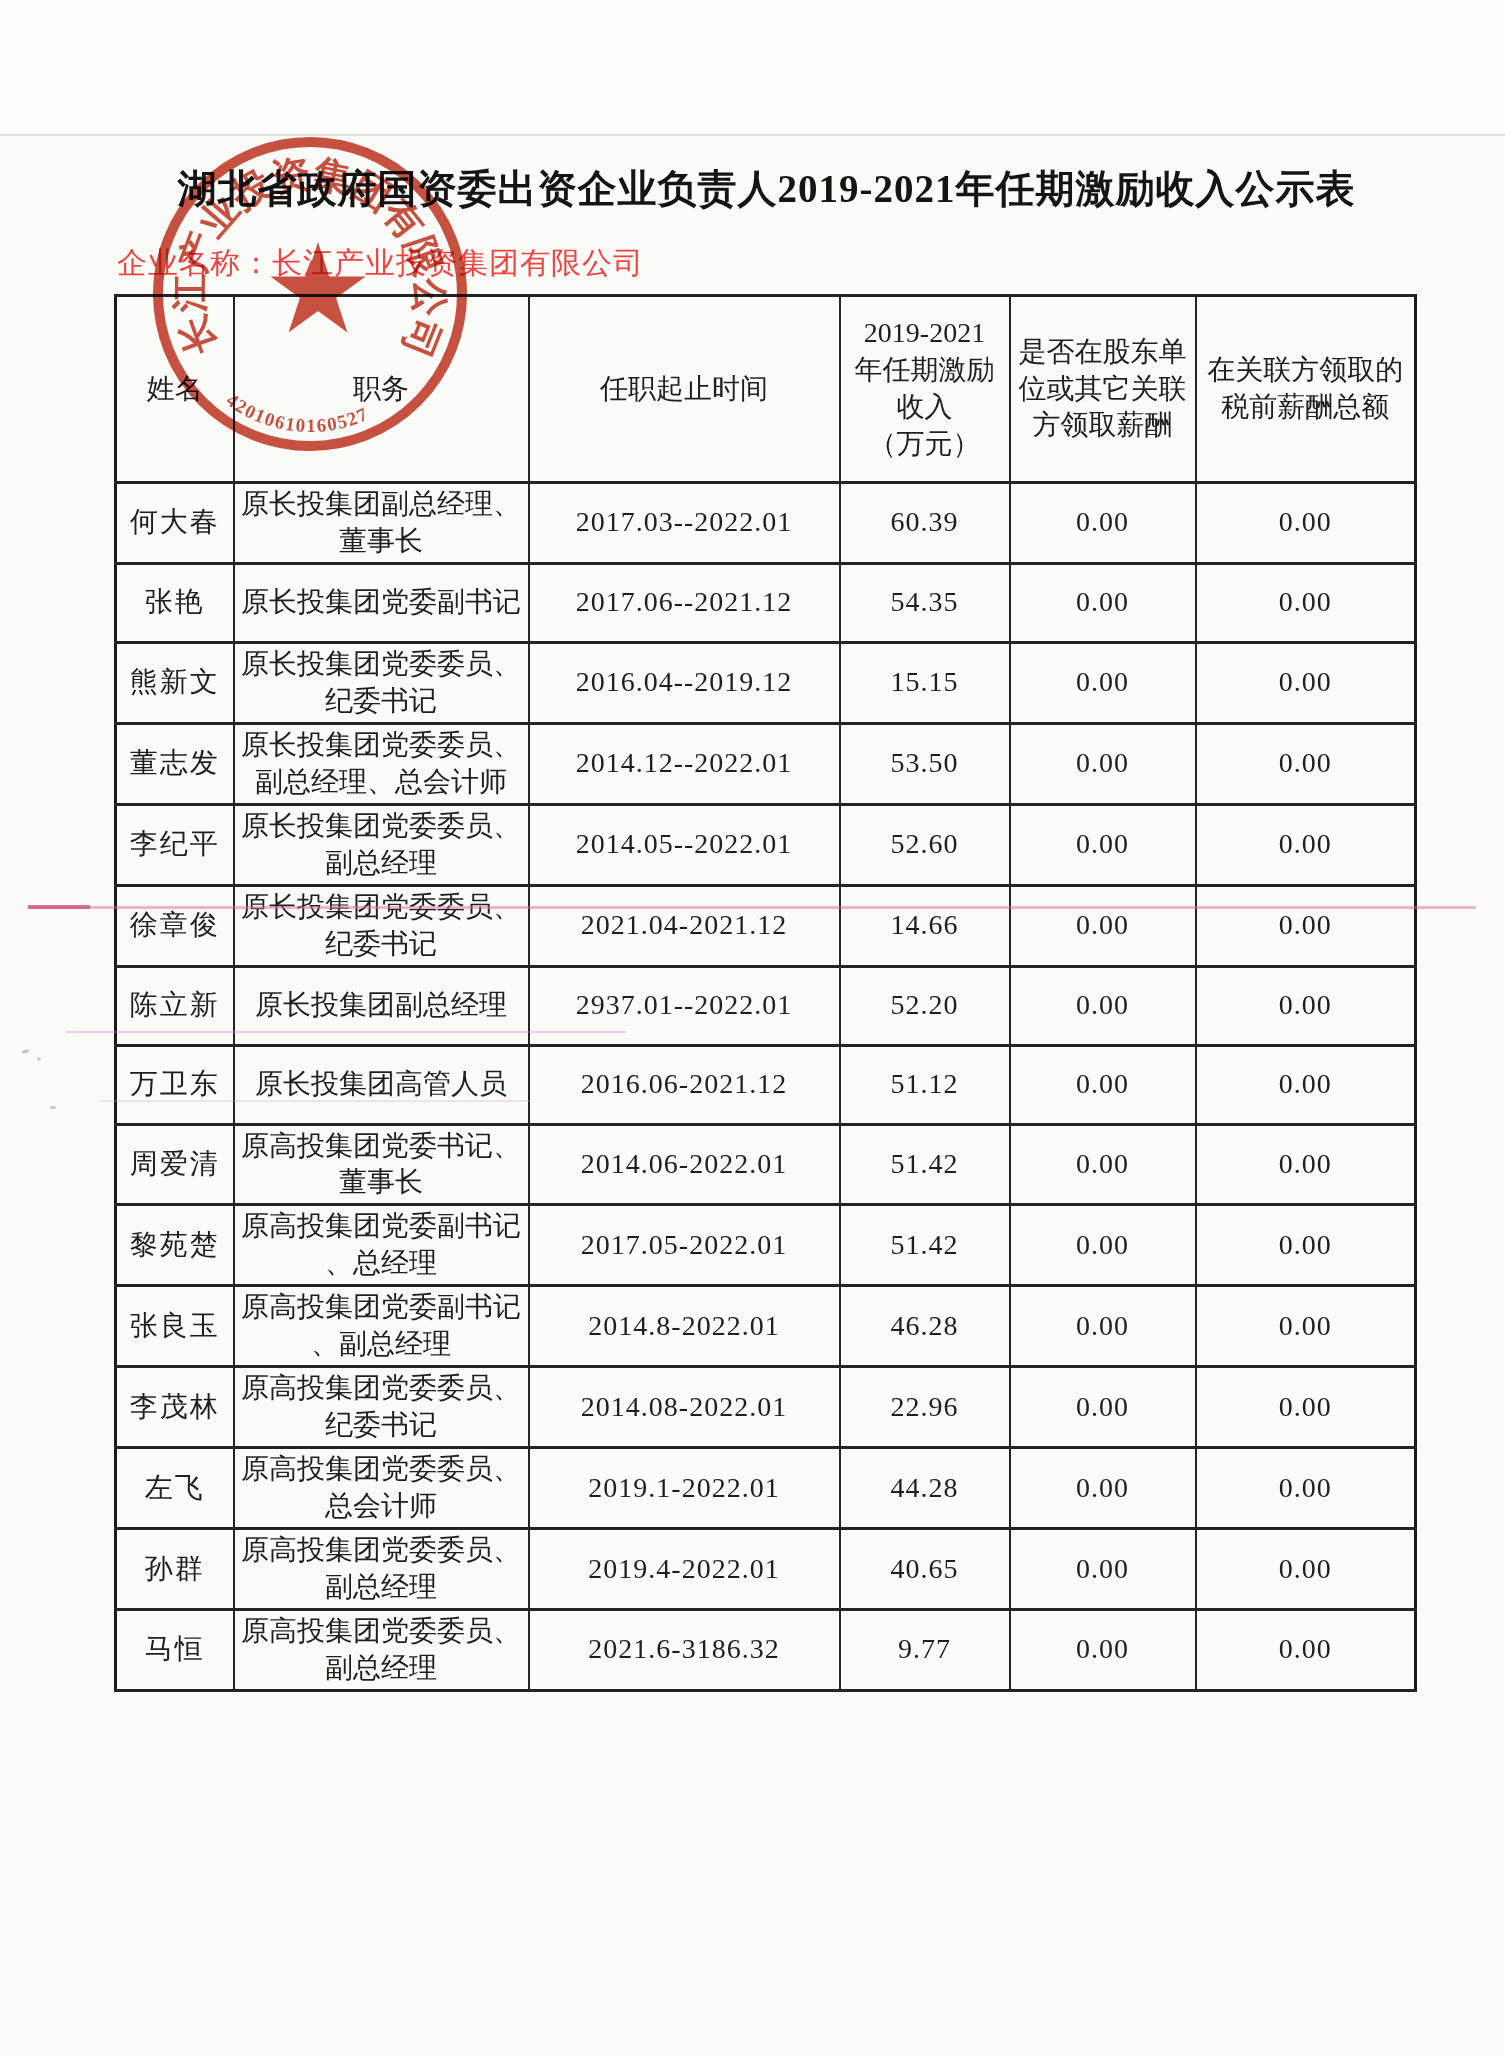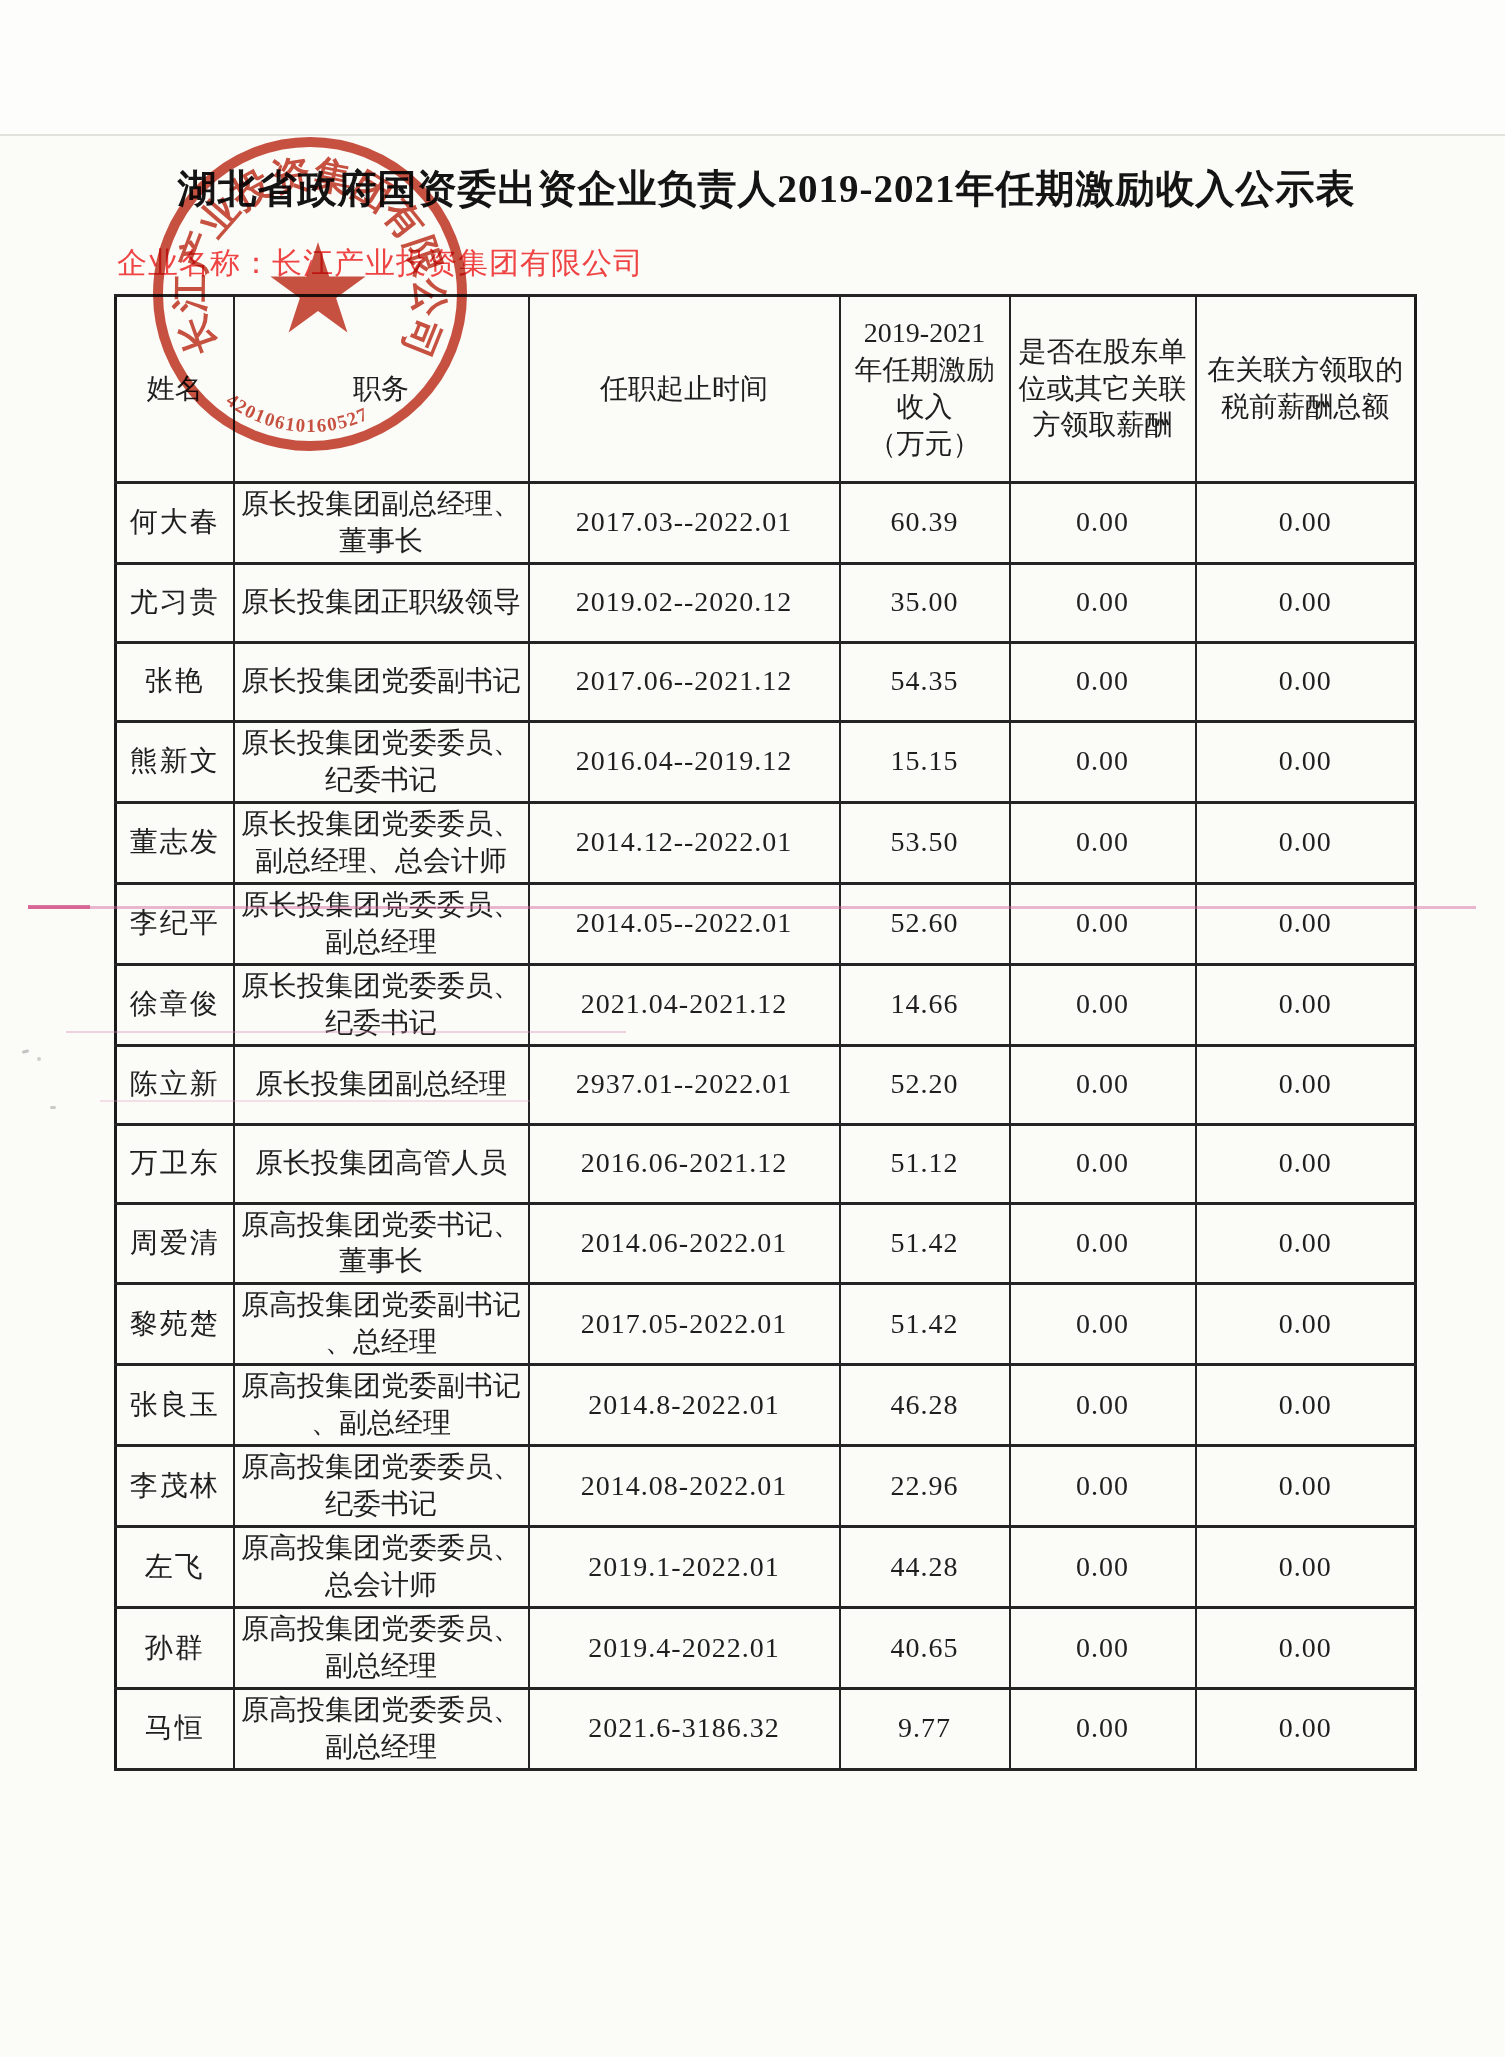--- a/index.html
+++ b/index.html
@@ -96,28 +96,20 @@
   <tr>
     <td class="name">何大春</td>
     <td class="pre">原长投集团副总经理、
 董事长</td>
     <td class="num">2017.03--2022.01</td>
     <td class="num">60.39</td>
     <td class="num">0.00</td>
     <td class="num">0.00</td>
   </tr>
 
-  <tr>
-    <td class="name">尤习贵</td>
-    <td class="pre">原长投集团正职级领导</td>
-    <td class="num">2019.02--2020.12</td>
-    <td class="num">35.00</td>
-    <td class="num">0.00</td>
-    <td class="num">0.00</td>
-  </tr>
 
   <tr>
     <td class="name">张艳</td>
     <td class="pre">原长投集团党委副书记</td>
     <td class="num">2017.06--2021.12</td>
     <td class="num">54.35</td>
     <td class="num">0.00</td>
     <td class="num">0.00</td>
   </tr>
 

